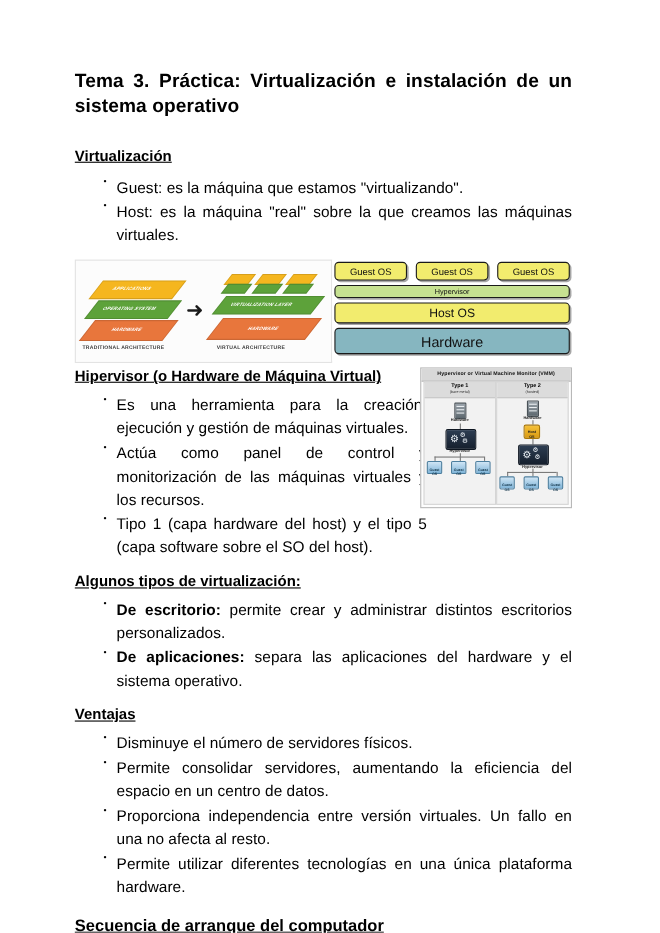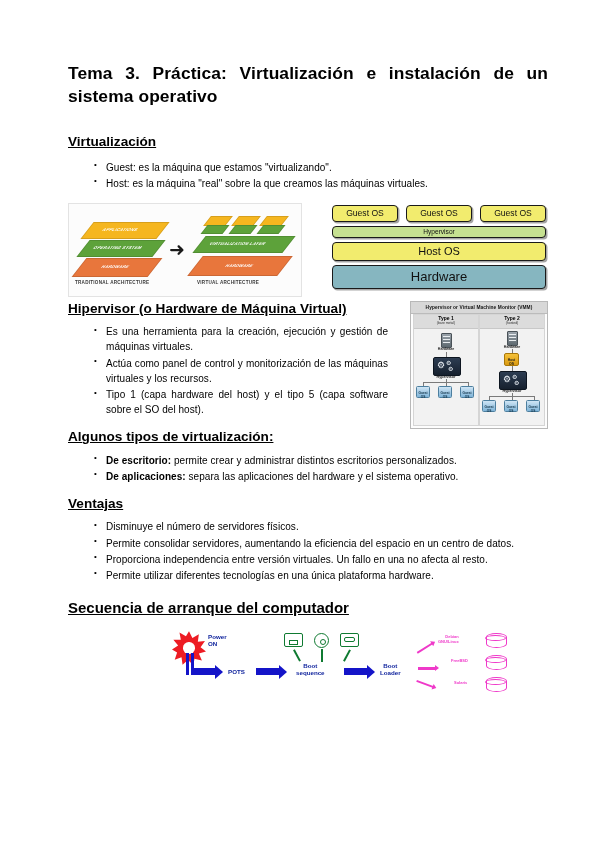--- a/index.html
+++ b/index.html
@@ -13,21 +13,21 @@
     font-family: "Liberation Sans", sans-serif;
     color: #000000;
     overflow: hidden;
   }
   .page {
     width: 600px;
     height: 792px;
     position: relative;
     background: #fff;
     box-sizing: border-box;
-    padding: 62px 52px 0 68px;
+    padding: 62px 80px 0 68px;
   }
   h1.doc-title {
     font-size: 17.4px;
     font-weight: bold;
     line-height: 1.33;
     margin: 0 0 26px 0;
     text-align: justify;
     letter-spacing: 0.1px;
   }
   h2.section-title {
@@ -44,21 +44,21 @@
     margin: 0 0 9px 0;
     text-align: justify;
     letter-spacing: 0.05px;
   }
   ul.bullets {
     margin: 0 0 12px 0;
     padding-left: 38px;
     list-style: none;
   }
   ul.bullets li {
-    font-size: 10px;
+    font-size: 14px;
     line-height: 1.52;
     margin: 0 0 1px 0;
     position: relative;
     text-align: justify;
     letter-spacing: 0.05px;
   }
   ul.bullets li::before {
     content: "\2022";
     position: absolute;
     left: -12px;

